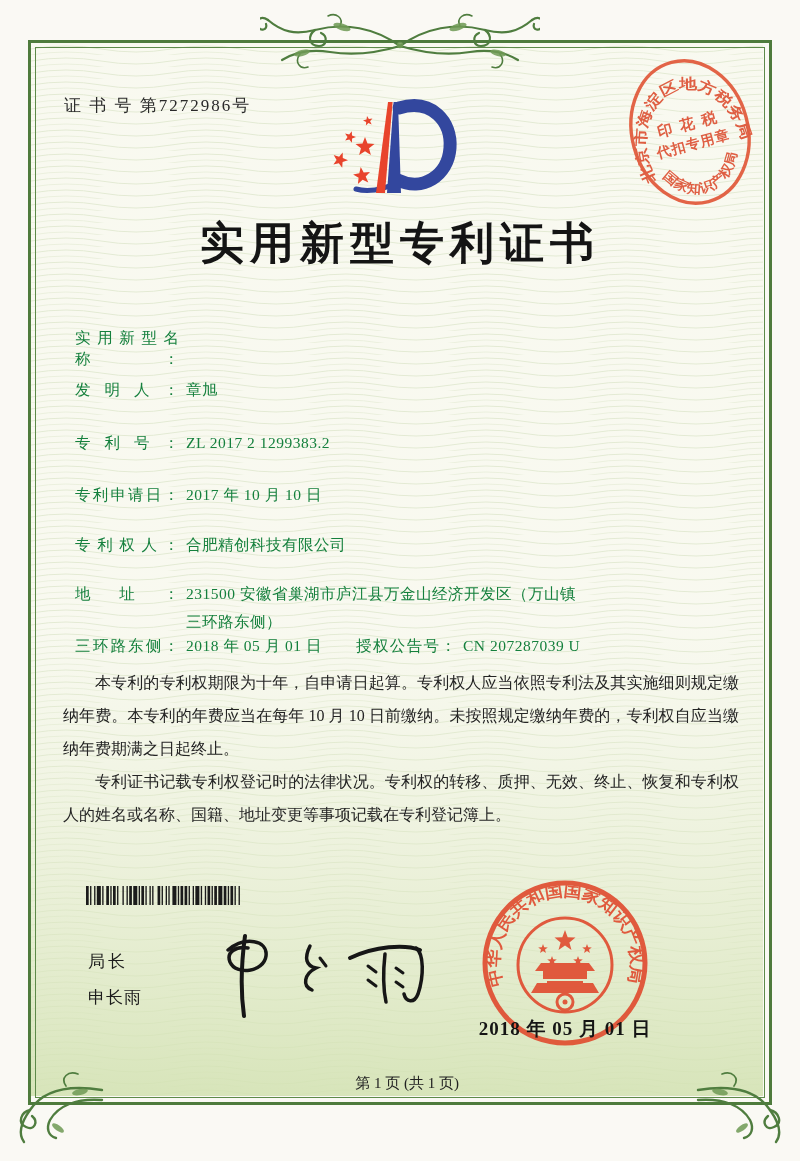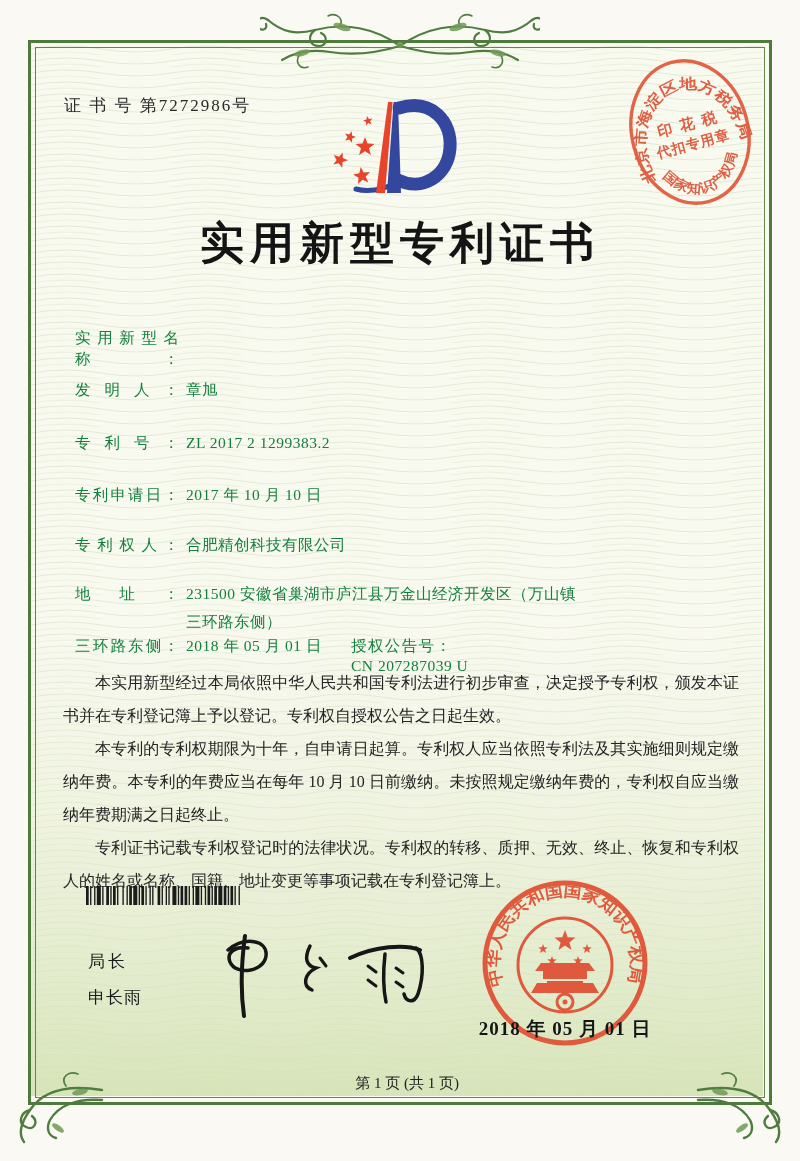--- a/index.html
+++ b/index.html
@@ -181,27 +181,26 @@
     <span class="flabel">地址：</span>
     <span class="fvalue">231500 安徽省巢湖市庐江县万金山经济开发区（万山镇</span>
   </div>
   <div class="frow" style="top:612px;">
     <span class="fvalue2">三环路东侧）</span>
   </div>
   <div class="frow" style="top:636px;">
     <span class="flabel">三环路东侧：</span>
     <span class="fvalue">2018 年 05 月 01 日</span>
   </div>
-  <div class="frow" style="left:344px;top:636px;flex-direction:column;">
+  <div class="frow" style="left:356px;top:636px;">
     <span class="flabel" style="width:100px;">授权公告号：</span>
     <span class="fvalue">CN 207287039 U</span>
   </div>
 
   <div class="paras">
-    <p>本实用新型经过本局依照中华人民共和国专利法进行初步审查，决定授予专利权，颁发本证书并在专利登记簿上予以登记。专利权自授权公告之日起生效。</p>
     <p>本专利的专利权期限为十年，自申请日起算。专利权人应当依照专利法及其实施细则规定缴纳年费。本专利的年费应当在每年 10 月 10 日前缴纳。未按照规定缴纳年费的，专利权自应当缴纳年费期满之日起终止。</p>
     <p>专利证书记载专利权登记时的法律状况。专利权的转移、质押、无效、终止、恢复和专利权人的姓名或名称、国籍、地址变更等事项记载在专利登记簿上。</p>
   </div>
 
   <svg class="abs" style="left:86px;top:886px;" width="214" height="20">
     <g id="barcode-bars" fill="#1b1b1b">
         <rect x="0.00" y="0" width="2.70" height="19"></rect>
         <rect x="4.05" y="0" width="1.35" height="19"></rect>
         <rect x="8.10" y="0" width="1.35" height="19"></rect>
         <rect x="10.80" y="0" width="4.05" height="19"></rect>

